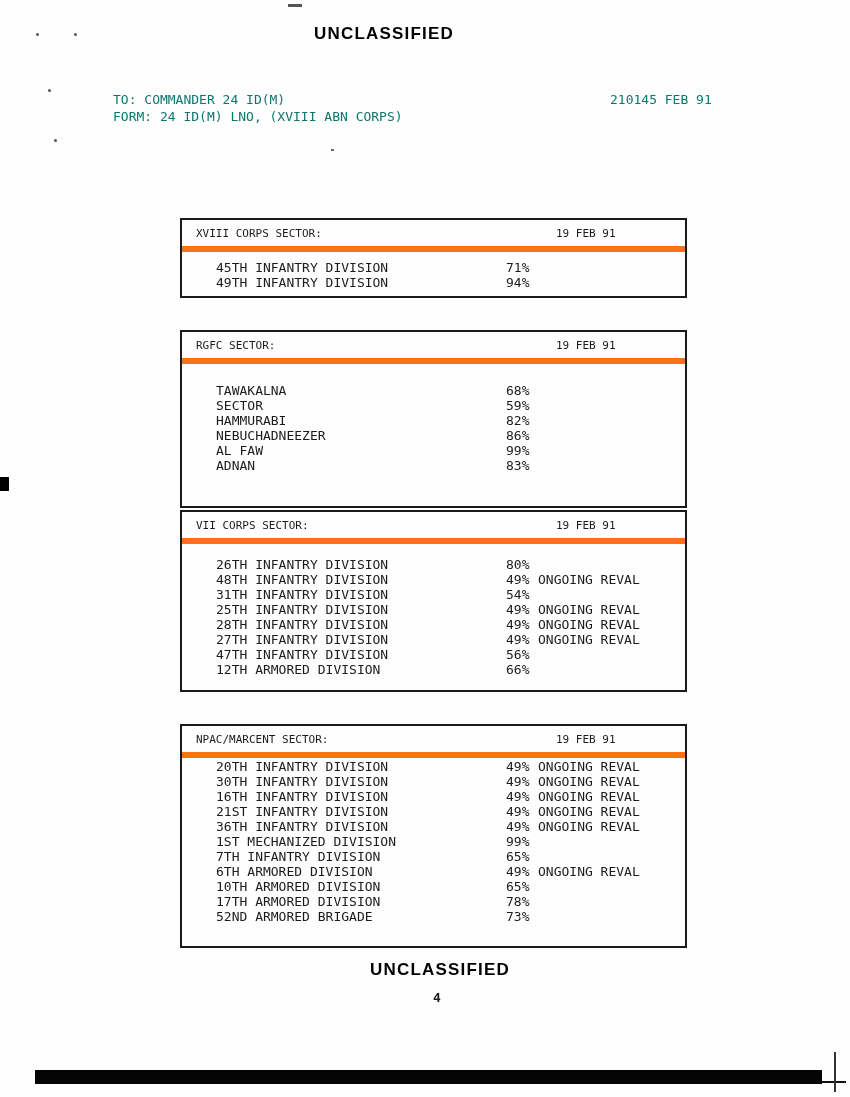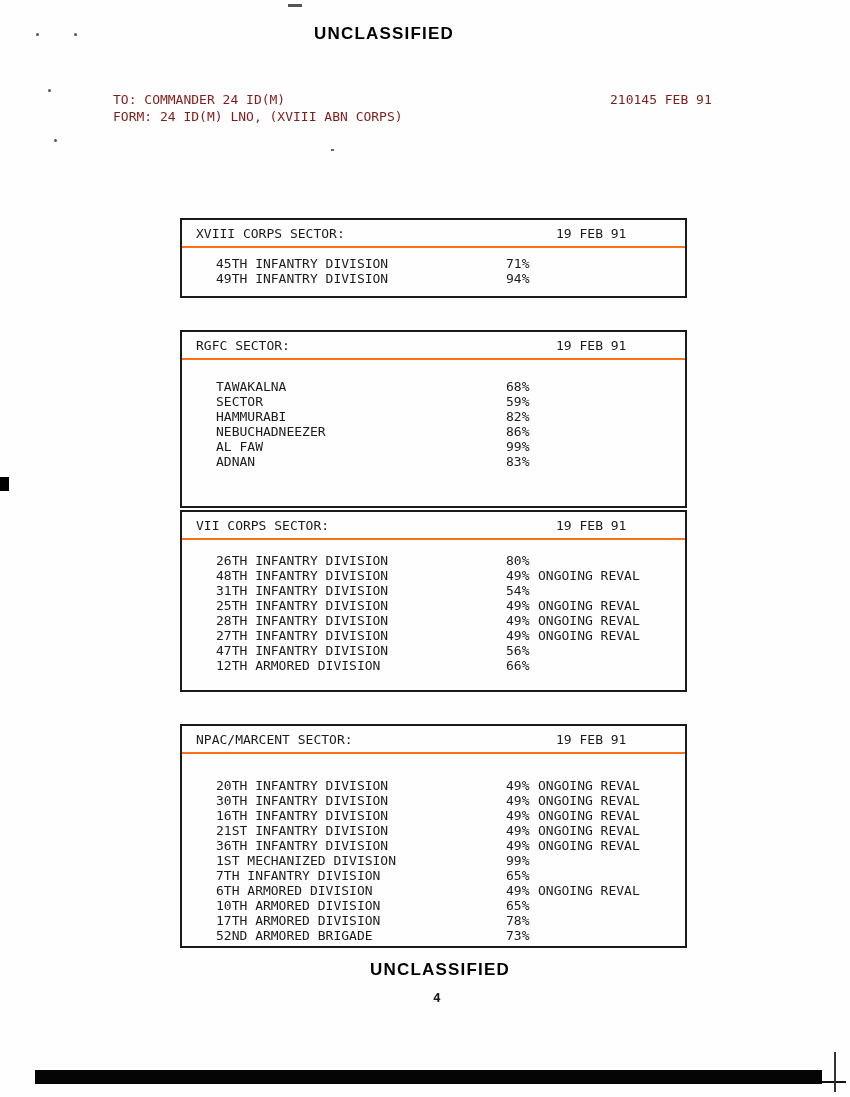--- a/index.html
+++ b/index.html
@@ -27,49 +27,49 @@
   .classification.bottom { left:370px; top:960px; }
 
   .page-number {
     position:absolute; left:433px; top:990px;
     font-weight:bold; font-size:13px; color:#1b1b1b;
   }
 
   
   .addr-line {
     position:absolute;
-    font-size:13px; line-height:16px; white-space:nowrap; color:#7f1d1d;
+    font-size:13px; line-height:16px; white-space:nowrap; color:#0f766e;
   }
   .to-line   { left:113px; top:92px; }
   .dtg       { left:610px; top:92px; }
   .from-line { left:113px; top:109px; }
 
   
   .box {
     position:absolute; left:180px; width:507px;
     border:2px solid #1a1a1a;
     background:transparent;
   }
   .box-s0 { top:218px; height:80px; }
   .box-s1 { top:330px; height:178px; }
   .box-s2 { top:510px; height:182px; }
   .box-s3 { top:724px; height:224px; }
 
   .box-header {
     padding:6px 0 5px 14px;
-    border-bottom:2px solid #f97316;
-    font-size:13px; line-height:15px; white-space:nowrap;
+    border-bottom:6px solid #f97316;
+    font-size:11px; line-height:15px; white-space:nowrap;
   }
   .box-title { display:inline-block; width:360px; }
   .box-date  { display:inline-block; }
 
   .box-body { padding:8px 0 0 34px; }
   .box-s1 .box-body { padding-top:19px; }
   .box-s2 .box-body { padding-top:13px; }
-  .box-s3 .box-body { padding-top:24px; }
+  .box-s3 .box-body { padding-top:1px; }
 
   .row {
     height:15px; line-height:15px; font-size:13px; white-space:nowrap;
   }
   .unit { display:inline-block; width:290px; }
   .val  { display:inline-block; width:32px; }
   .note { display:inline-block; }
 
   
   .artifact { position:absolute; background:#2a2a2a; }

